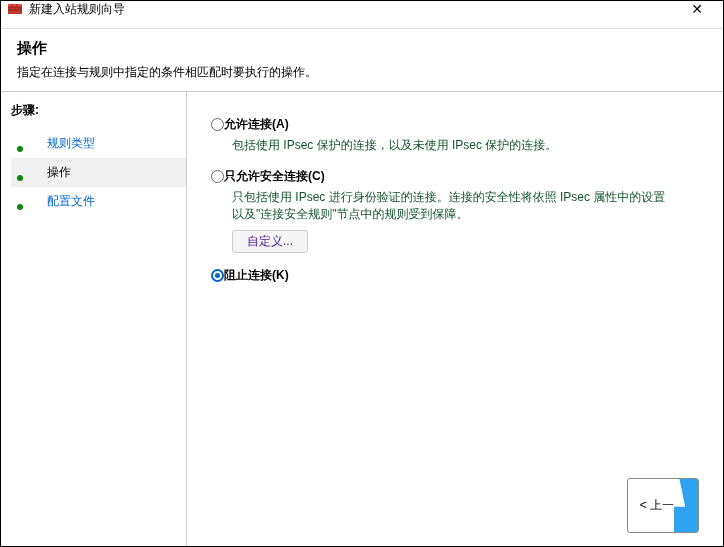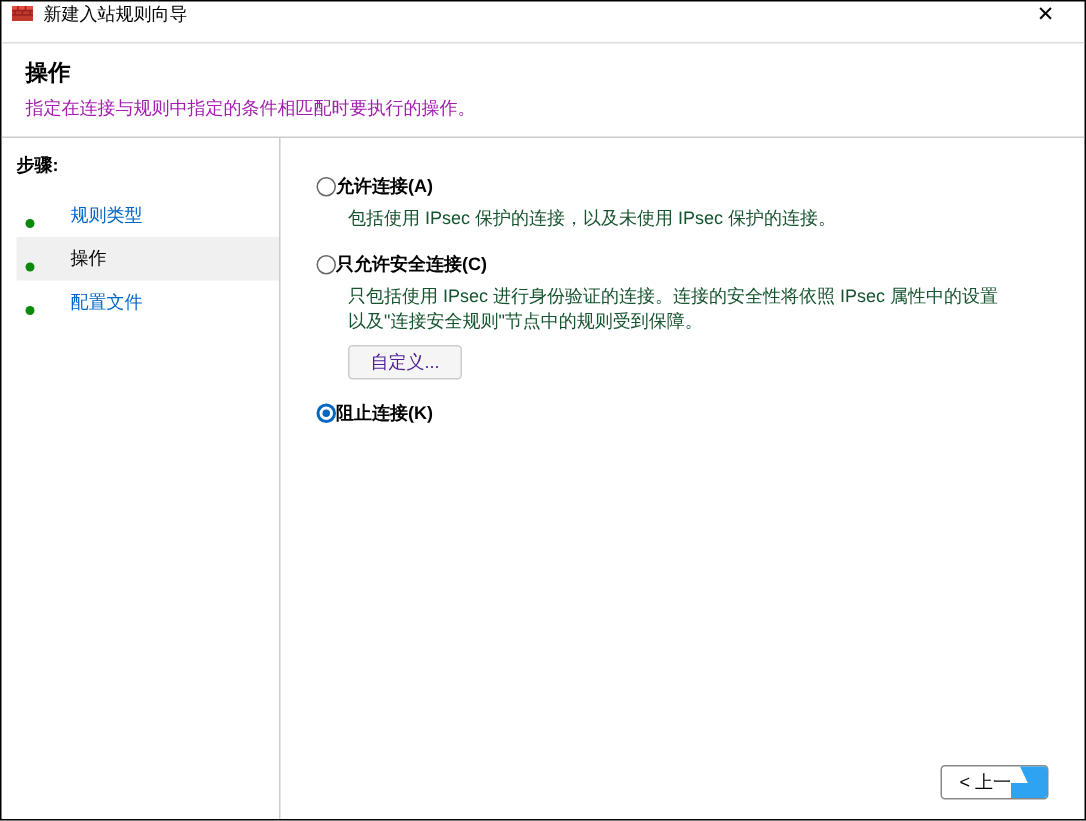--- a/index.html
+++ b/index.html
@@ -40,21 +40,21 @@
       padding: 10px 16px 10px 16px;
       border-bottom: 1px solid #ccc;
     }
     .header h1 {
       font-size: 15px;
       font-weight: bold;
       margin-bottom: 6px;
     }
     .header .subtitle {
       font-size: 12px;
-      color: #a21caf;
+      color: #000000;
     }
     .body {
       display: flex;
       height: calc(100% - 28px - 56px);
     }
     .sidebar {
       width: 186px;
       border-right: 1px solid #ccc;
       padding: 10px 0 10px 10px;
     }
@@ -146,21 +146,21 @@
     }
     .footer {
       margin-top: auto;
       display: flex;
       justify-content: flex-end;
       align-items: center;
       gap: 8px;
       padding-bottom: 10px;
     }
     .nav-btn {
-      padding: 2px 12px;
+      padding: 18px 12px;
       font-size: 12px;
       background: #fff;
       border: 1px solid #888;
       border-radius: 3px;
       cursor: pointer;
       position: relative;
     }
     .nav-btn.next-partial {
       padding-right: 24px;
       overflow: hidden;

